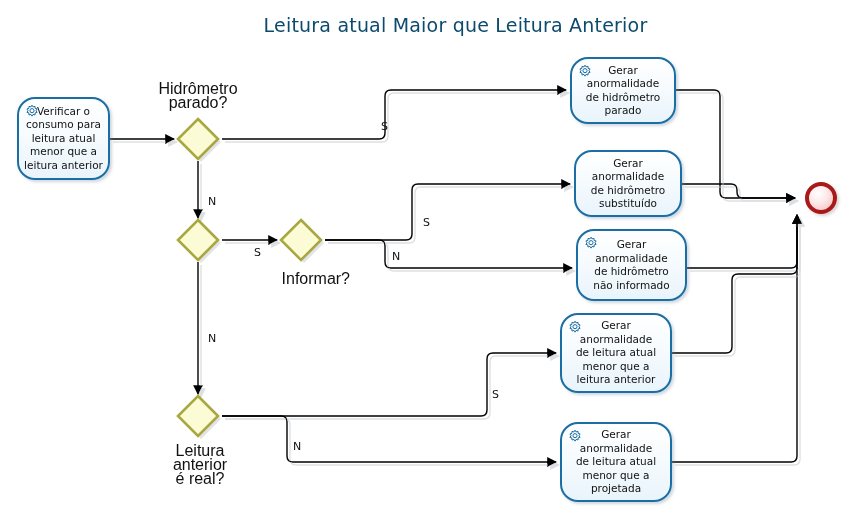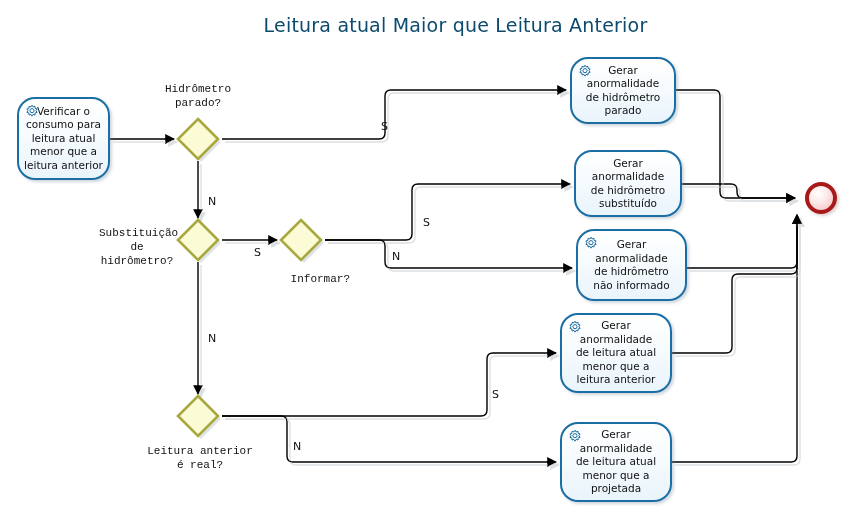--- a/index.html
+++ b/index.html
@@ -76,22 +76,22 @@
     height: 32px;
     box-sizing: border-box;
     border: 4px solid #a81919;
     border-radius: 50%;
     background: radial-gradient(circle at 38% 32%, #ffffff 0%, #fdeaea 40%, #f6b9b9 100%);
     box-shadow: 2px 2px 3px rgba(150,130,130,0.35);
   }
   
   .node-caption {
     position: absolute;
-    font-family: Liberation Mono, monospace;
-    font-size: 11px;
+    font-family: Liberation Sans, sans-serif;
+    font-size: 16px;
     line-height: 14px;
     color: #111111;
     text-align: center;
     white-space: pre-line;
   }
   .edge-label {
     position: absolute;
     font-family: "DejaVu Sans", sans-serif;
     font-size: 11px;
     color: #111111;
@@ -171,23 +171,20 @@
   <div class="gateway" style="left:176px; top:394px;">
     <svg width="47" height="47" viewBox="0 0 47 47" xmlns="http://www.w3.org/2000/svg">
       <polygon points="25,5 45,25 25,45 5,25" fill="#c9ccd1" opacity="0.55"></polygon>
       <polygon points="22,2 42,22 22,42 2,22" fill="#fbfbd6" stroke="#a8a83f" stroke-width="2.6"></polygon>
     </svg>
   </div>
 
   <div class="node-caption" style="left:140px; top:82px; width:116px;">Hidrômetro
 parado?</div>
 
-  <div class="node-caption" style="left:99px; top:226px; width:76px;">Substituição
-de
-hidrômetro?</div>
 
   <div class="node-caption" style="left:258px; top:272px; width:92px;text-align:right;">Informar?</div>
 
   <div class="node-caption" style="left:147px; top:444px; width:106px;">Leitura anterior
 é real?</div>
 
   <div class="edge-label" style="left:381px; top:120px;">S</div>
   <div class="edge-label" style="left:208px; top:195px;">N</div>
   <div class="edge-label" style="left:254px; top:246px;">S</div>
   <div class="edge-label" style="left:208px; top:332px;">N</div>

